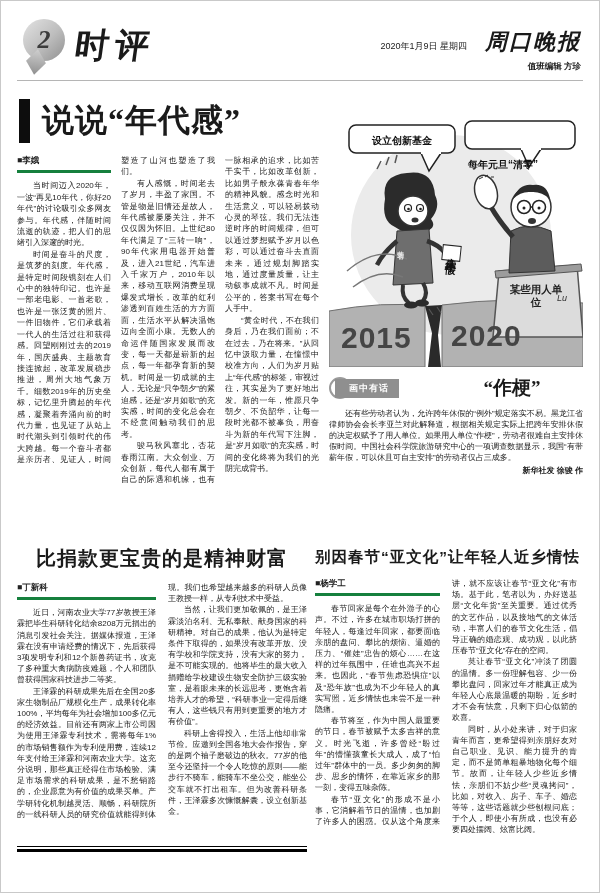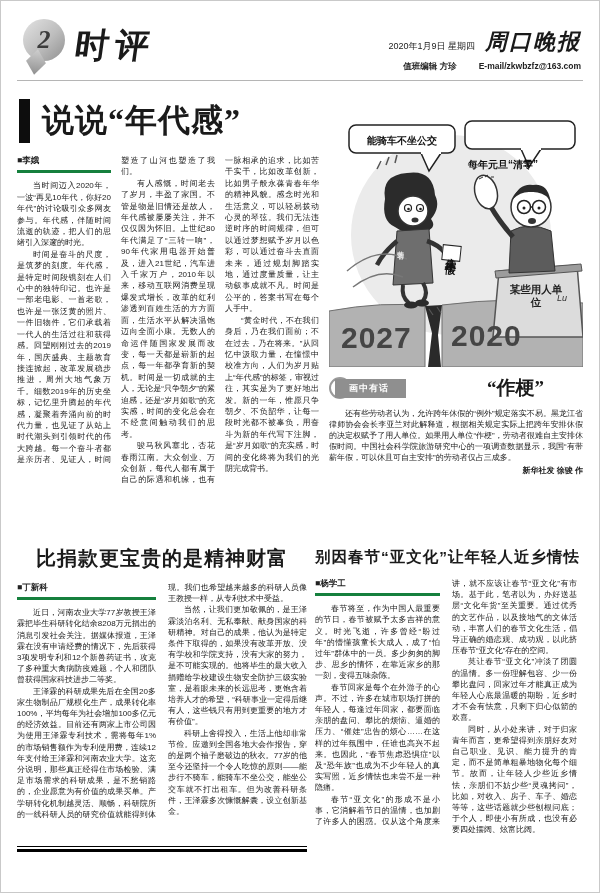--- a/index.html
+++ b/index.html
@@ -22,26 +22,26 @@
     background:linear-gradient(135deg,#cfcfcf,#909090);
     transform:rotate(60deg) skew(14deg); z-index:1;
   }
   .pin-number { font-family:"Liberation Serif", serif; font-size:26px; font-weight:bold;
     font-style:italic; color:#3c3c3c; position:relative; z-index:3; }
   .section-name {
     position:absolute; left:58px; top:6px; font-family:"Liberation Serif", serif;
     font-size:34px; font-weight:bold; transform:skewX(-8deg); letter-spacing:6px;
   }
   .header-right { position:absolute; right:2px; top:10px; text-align:right; }
-  .header-line1 { display:flex; align-items:baseline; justify-content:flex-end; gap:10px; }
+  .header-line1 { display:flex; align-items:baseline; justify-content:flex-end; gap:18px; }
   .date-line { font-size:9px; color:#222; }
   .masthead { font-family:"Liberation Serif", serif; font-size:22px; font-weight:bold;
     font-style:italic; letter-spacing:2px; }
   .header-line2 { margin-top:4px; display:flex; justify-content:flex-end; gap:22px;
-    font-size:8.5px; font-weight:bold; color:#222; }
+    font-size:8.5px; font-weight:bold; color:#222;flex-direction:column; }
   
   .top-section { display:flex; gap:10px; margin-top:10px; }
   .main-article { width:304px; }
   .headline-row { display:flex; align-items:center; gap:12px; margin:8px 0 12px 2px; }
   .hl-bar { width:11px; height:44px; background:#0d0d0d; }
   .main-headline { font-family:"Liberation Serif", serif; font-size:32px; font-weight:bold;
     letter-spacing:1px; white-space:nowrap; }
   .article-body {
     height:372px; column-count:3; column-gap:10px; font-size:8px; line-height:11.4px;
     text-align:justify; overflow:hidden; color:#222;
@@ -69,21 +69,21 @@
   .year { position:absolute; font-size:30px; font-weight:bold; color:#454545;
     font-family:"Liberation Sans", sans-serif; letter-spacing:1px; }
   .year-left { left:12px; top:226px; }
   .year-right { left:122px; top:224px; }
   .artist-signature { position:absolute; left:228px; top:198px; font-size:9px;
     font-style:italic; color:#333; }
   .caption-title-row { display:flex; align-items:center; margin:8px 0 7px 0; }
   .badge-circle { width:22px; height:22px; border:2px solid #9a9a9a; border-radius:50%;
     flex:0 0 auto; }
   .badge-rect { background:#8f8f8f; color:#fff; font-size:9px; font-weight:bold;
-    padding:3px 17px 3px 14px; margin-left:-16px; letter-spacing:1px; }
+    padding:3px 10px 3px 14px; margin-left:-16px; letter-spacing:1px; }
   .caption-title { flex:1; text-align:center; font-size:19px; font-weight:bold;
     font-family:"Liberation Serif", serif;padding-left:42px; }
   .caption-text { font-size:8px; line-height:11px; text-align:justify; color:#222; }
   .credit { text-align:right; font-size:8px; font-weight:bold; margin-top:2px; }
   
   .bottom-section { display:flex; gap:8px; margin-top:16px; }
   .article-left { width:290px; }
   .article-right { width:262px; }
   .sub-headline { font-size:20px; font-weight:bold; text-align:center;
     letter-spacing:1px; margin:2px 0 10px 0; white-space:nowrap; }
@@ -195,26 +195,26 @@
           <path d="M52,66 L48,74 M60,62 L57,70 M68,60 L66,68" stroke="#555" stroke-width="1.5"></path>
 
           <rect x="20" y="30" width="106" height="28" rx="7" fill="#ffffff" stroke="#222" stroke-width="1.5"></rect>
           <path d="M92,58 L100,76 L112,58" fill="#ffffff" stroke="#222" stroke-width="1.5"></path>
           <rect x="92" y="55" width="20" height="4" fill="#ffffff"></rect>
 
           <rect x="136" y="26" width="110" height="28" rx="7" fill="#ffffff" stroke="#222" stroke-width="1.5"></rect>
           <path d="M192,54 L200,72 L212,54" fill="#ffffff" stroke="#222" stroke-width="1.5"></path>
           <rect x="192" y="51" width="20" height="4" fill="#ffffff"></rect>
         </svg>
-        <div class="bubble-label bubble-left-label">能骑车不坐公交</div>
+        <div class="bubble-label bubble-left-label">设立创新基金</div>
         <div class="bubble-label bubble-right-label">每年元旦“清零”</div>
         <div class="sign-label">未休年假</div>
         <div class="worker-label">劳动者</div>
         <div class="podium-label">某些用人单位</div>
-        <div class="year year-left">2027</div>
+        <div class="year year-left">2015</div>
         <div class="year year-right">2020</div>
         <div class="artist-signature">Lu</div>
       </div>
 
       <div class="caption-title-row">
         <div class="badge-circle"></div>
         <div class="badge-rect">画中有话</div>
         <div class="caption-title">“作梗”</div>
       </div>
 
@@ -239,22 +239,22 @@
           </div>
       </div>
       <div class="end-rule"></div>
     </div>
 
     <div class="article-right">
       <h2 class="sub-headline right">别因春节“亚文化”让年轻人近乡情怯</h2>
       <div class="two-col-body body-right">
         <div class="byline">■杨学工</div>
         <div>
+            <p>春节回家是每个在外游子的心声。不过，许多在城市职场打拼的年轻人，每逢过年回家，都要面临亲朋的盘问、攀比的烦恼、逼婚的压力、“催娃”忠告的烦心……在这样的过年氛围中，任谁也高兴不起来。也因此，“春节焦虑恐惧症”以及“恐年族”也成为不少年轻人的真实写照，近乡情怯也未尝不是一种隐痛。</p>
             <p>春节将至，作为中国人最重要的节日，春节被赋予太多吉祥的意义。时光飞逝，许多曾经“盼过年”的懵懂孩童长大成人，成了“怕过年”群体中的一员。多少匆匆的脚步、思乡的情怀，在靠近家乡的那一刻，变得五味杂陈。</p>
-            <p>春节回家是每个在外游子的心声。不过，许多在城市职场打拼的年轻人，每逢过年回家，都要面临亲朋的盘问、攀比的烦恼、逼婚的压力、“催娃”忠告的烦心……在这样的过年氛围中，任谁也高兴不起来。也因此，“春节焦虑恐惧症”以及“恐年族”也成为不少年轻人的真实写照，近乡情怯也未尝不是一种隐痛。</p>
             <p>春节“亚文化”的形成不是小事，它消解着节日的温情，也加剧了许多人的困惑。仅从这个角度来讲，就不应该让春节“亚文化”有市场。基于此，笔者以为，办好送基层“文化年货”至关重要。通过优秀的文艺作品，以及接地气的文体活动，丰富人们的春节文化生活，倡导正确的婚恋观、成功观，以此挤压春节“亚文化”存在的空间。</p>
             <p>莫让春节“亚文化”冲淡了团圆的温情。多一份理解包容、少一份攀比盘问，回家过年才能真正成为年轻人心底最温暖的期盼，近乡时才不会有怯意，只剩下归心似箭的欢喜。</p>
             <p>同时，从小处来讲，对于归家青年而言，更希望得到亲朋好友对自己职业、见识、能力提升的肯定，而不是简单粗暴地物化每个细节。故而，让年轻人少些近乡情怯，亲朋们不妨少些“灵魂拷问”，比如，对收入、房子、车子、婚恋等等，这些话题就少些刨根问底；于个人，即使小有所成，也没有必要四处摆阔、炫富比阔。</p>
           </div>
       </div>
     </div>
 
   </div>
 </div>
 

